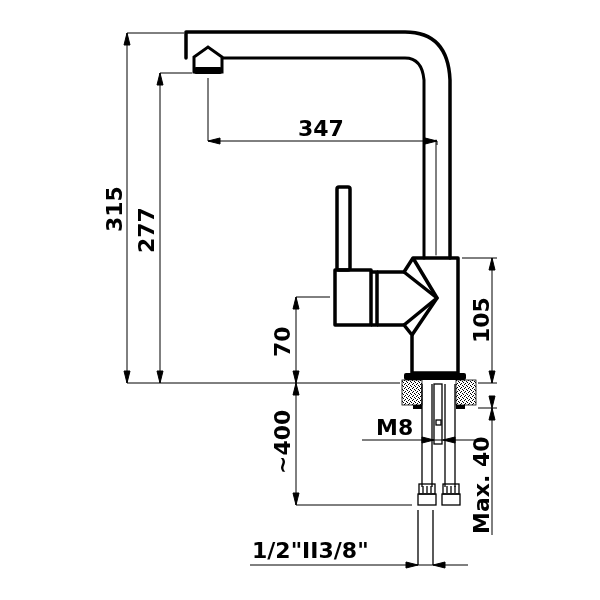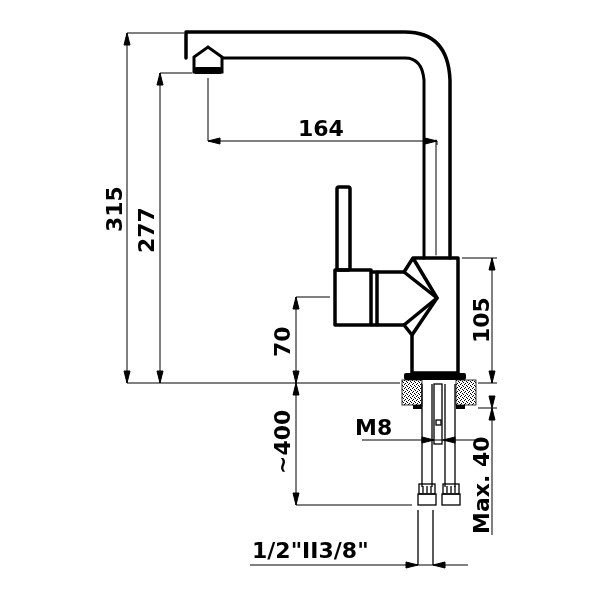--- a/index.html
+++ b/index.html
@@ -117,19 +117,19 @@
       <path d="M455 437 L443 440 L455 443 Z"></path>
 
     <line x1="250" y1="565" x2="468" y2="565"></line>
     <path d="M406 562 L418 565 L406 568 Z"></path>
       <path d="M445 562 L433 565 L445 568 Z"></path>
   </g>
 </svg>
 
 <div class="lbl rot" style="left:104px;top:232px;">315</div>
 <div class="lbl rot" style="left:136px;top:253px;">277</div>
-<div class="lbl" style="left:298px;top:118px;">164</div>
+<div class="lbl" style="left:298px;top:118px;">347</div>
 <div class="lbl rot" style="left:471px;top:343px;">105</div>
 <div class="lbl rot" style="left:272px;top:357px;">70</div>
 <div class="lbl rot" style="left:272px;top:474px;">~400</div>
-<div class="lbl" style="left:355px;top:417px;">M8</div>
+<div class="lbl" style="left:376px;top:417px;">M8</div>
 <div class="lbl rot" style="left:471px;top:534px;">Max. 40</div>
 <div class="lbl" style="left:252px;top:540px;">1/2"II3/8"</div>
 
 </body></html>

